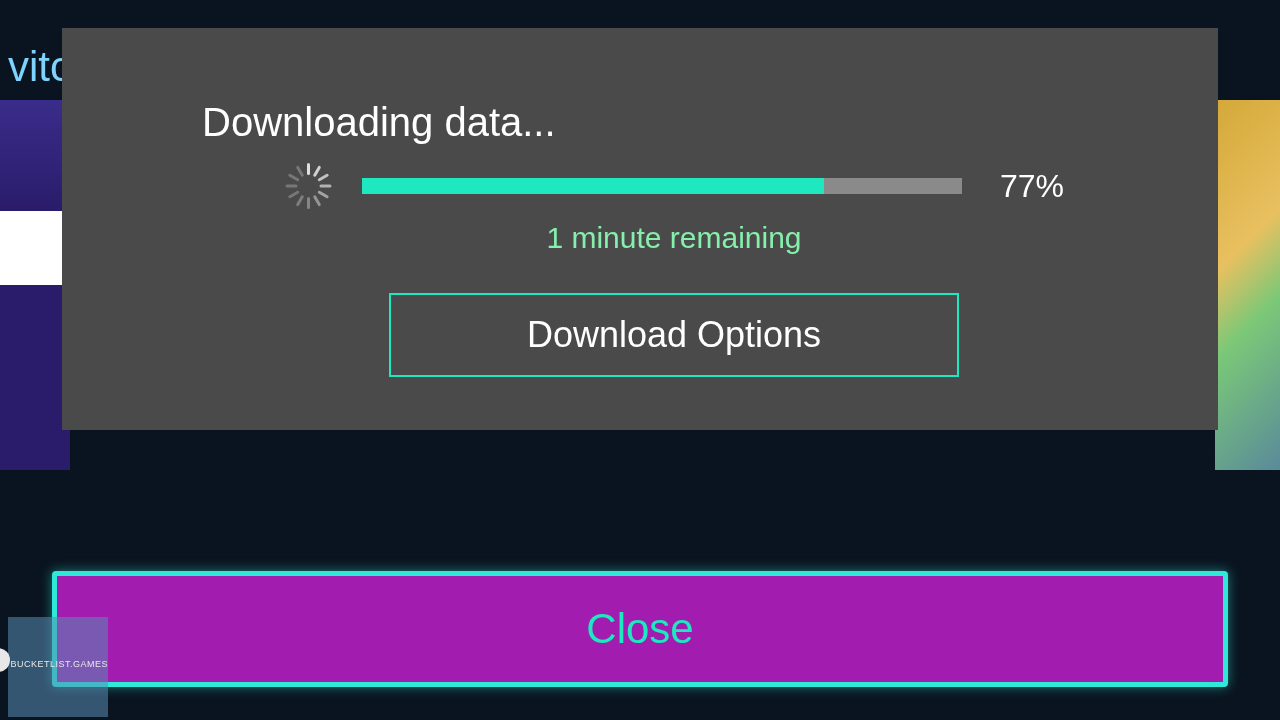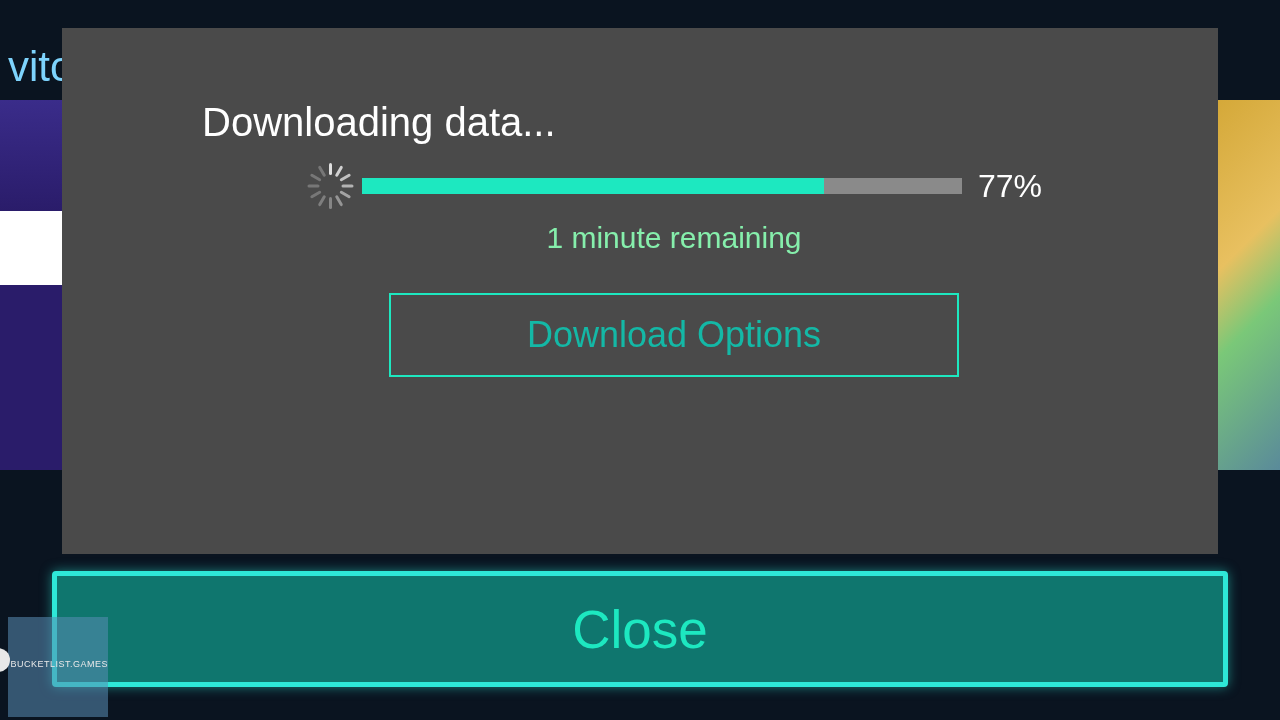--- a/index.html
+++ b/index.html
@@ -43,21 +43,21 @@
       width: 65px;
       height: 370px;
       background: linear-gradient(135deg, #d4a838 0%, #e8c060 40%, #7ac878 60%, #5a8a9a 100%);
     }
     
     .dialog {
       position: absolute;
       top: 28px;
       left: 62px;
       width: 1156px;
-      height: 526px;
+      height: 402px;
       background: #4a4a4a;
       padding: 72px 72px 40px 140px;
     }
     
     .dialog-title {
       color: #ffffff;
       font-size: 40px;
       font-weight: 400;
       margin-bottom: 18px;
     }
@@ -67,21 +67,21 @@
       font-size: 30px;
       font-weight: 400;
       line-height: 1.42;
       margin-bottom: 60px;
     }
     
     .progress-row {
       display: flex;
       align-items: center;
       justify-content: center;
-      gap: 10px;
+      gap: 32px;
       margin-bottom: 12px;
     }
     
     .spinner {
       width: 46px;
       height: 46px;
       position: relative;
       flex-shrink: 0;
     }
     
@@ -137,38 +137,38 @@
       margin-bottom: 38px;
     }
     
     .download-options-btn {
       display: block;
       margin: 0 auto;
       width: 570px;
       height: 84px;
       background: transparent;
       border: 2px solid #1de8c0;
-      color: #14b8a6;
+      color: #ffffff;
       font-size: 36px;
       font-weight: 400;
       cursor: pointer;
       font-family: inherit;
     }
     
     .close-btn {
       position: absolute;
       bottom: 33px;
       left: 52px;
       width: 1176px;
       height: 116px;
-      background: #0f766e;
+      background: #a21caf;
       border: 5px solid #2ee8d8;
       border-radius: 4px;
       color: #1de8c0;
-      font-size: 53px;
+      font-size: 42px;
       font-weight: 400;
       cursor: pointer;
       font-family: inherit;
       box-shadow: 0 0 12px rgba(46, 232, 216, 0.5);
     }
     
     .watermark-logo {
       position: absolute;
       bottom: 3px;
       left: 8px;

